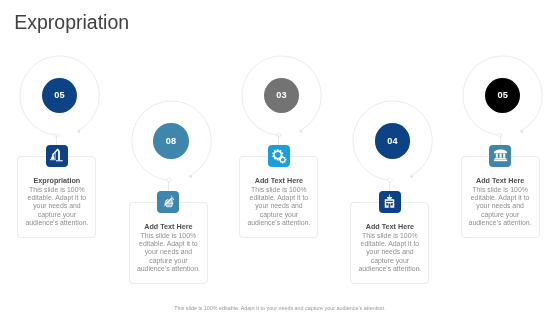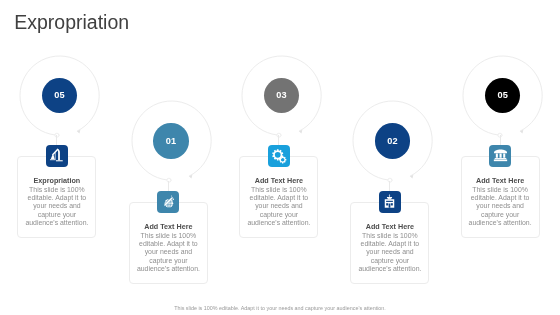--- a/index.html
+++ b/index.html
@@ -48,21 +48,21 @@
     <div class="cardbody" style="left:21.4px;top:186.0px;width:71.0px;">This slide is 100% editable. Adapt it to your needs and capture your audience's attention.</div>
   </div>
   <div>
     <svg class="ringsvg" style="left:127.5px;top:97.4px;" width="87.2" height="87.2">
       <path d="M 43.60 83.20 A 39.6 39.6 0 1 1 60.96 79.19" fill="none" stroke="#ececec" stroke-width="1"></path>
       <circle cx="40.90" cy="83.20" r="2.0" fill="#fff" stroke="#ececec" stroke-width="0.9"></circle>
       <path d="M 60.96 79.19 l 3.4 -1.5 l -0.9 3.8 Z" fill="#e2e2e2"></path>
     </svg>
     <div class="connector" style="left:167.9px;top:180.6px;height:10.3px;"></div>
     <div class="numcircle" style="left:153.4px;top:123.3px;width:35.4px;height:35.4px;background:#3e86ac;">
-        <span>01</span>
+        <span>08</span>
       </div>
     <div class="card" style="left:128.9px;top:201.5px;width:79.0px;height:82.5px;"></div>
     <div class="iconbox" style="left:157.3px;top:190.9px;width:22.2px;height:21.8px;background:#3e86ac;">
         <svg viewBox="0 0 24 24" width="16" height="16">
           <g>
 <circle cx="13.4" cy="14.0" r="6.4" fill="#ffffff"></circle>
 <g fill="none" stroke="#3e86ac" stroke-width="0.75">
 <ellipse cx="13.4" cy="14.0" rx="2.9" ry="6.4"></ellipse>
 <path d="M7.3 11.9 L19.5 11.9"></path>
 <path d="M7.3 16.1 L19.5 16.1"></path>
@@ -101,21 +101,21 @@
     <div class="cardbody" style="left:243.4px;top:186.0px;width:71.0px;">This slide is 100% editable. Adapt it to your needs and capture your audience's attention.</div>
   </div>
   <div>
     <svg class="ringsvg" style="left:349.0px;top:97.4px;" width="87.2" height="87.2">
       <path d="M 43.60 83.20 A 39.6 39.6 0 1 1 60.96 79.19" fill="none" stroke="#ececec" stroke-width="1"></path>
       <circle cx="40.90" cy="83.20" r="2.0" fill="#fff" stroke="#ececec" stroke-width="0.9"></circle>
       <path d="M 60.96 79.19 l 3.4 -1.5 l -0.9 3.8 Z" fill="#e2e2e2"></path>
     </svg>
     <div class="connector" style="left:389.4px;top:180.6px;height:10.3px;"></div>
     <div class="numcircle" style="left:374.9px;top:123.3px;width:35.4px;height:35.4px;background:#0d4285;">
-        <span>02</span>
+        <span>04</span>
       </div>
     <div class="card" style="left:350.4px;top:201.5px;width:79.0px;height:82.5px;"></div>
     <div class="iconbox" style="left:378.8px;top:190.9px;width:22.2px;height:21.8px;background:#0d4285;">
         <svg viewBox="0 0 24 24" width="17" height="17">
           <g fill="#ffffff">
 <path d="M12 1.8 L13.2 3.7 L10.8 3.7 Z"></path>
 <rect x="11.6" y="3.4" width="0.85" height="2.3"></rect>
 <path d="M8.4 5.6 L15.6 5.6 L15.6 7.2 L8.4 7.2 Z"></path>
 <path d="M9.4 7.2 L14.6 7.2 L14.6 8.8 L9.4 8.8 Z"></path>
 <path d="M5.3 8.8 L18.7 8.8 L18.7 20.8 L5.3 20.8 Z"></path>

